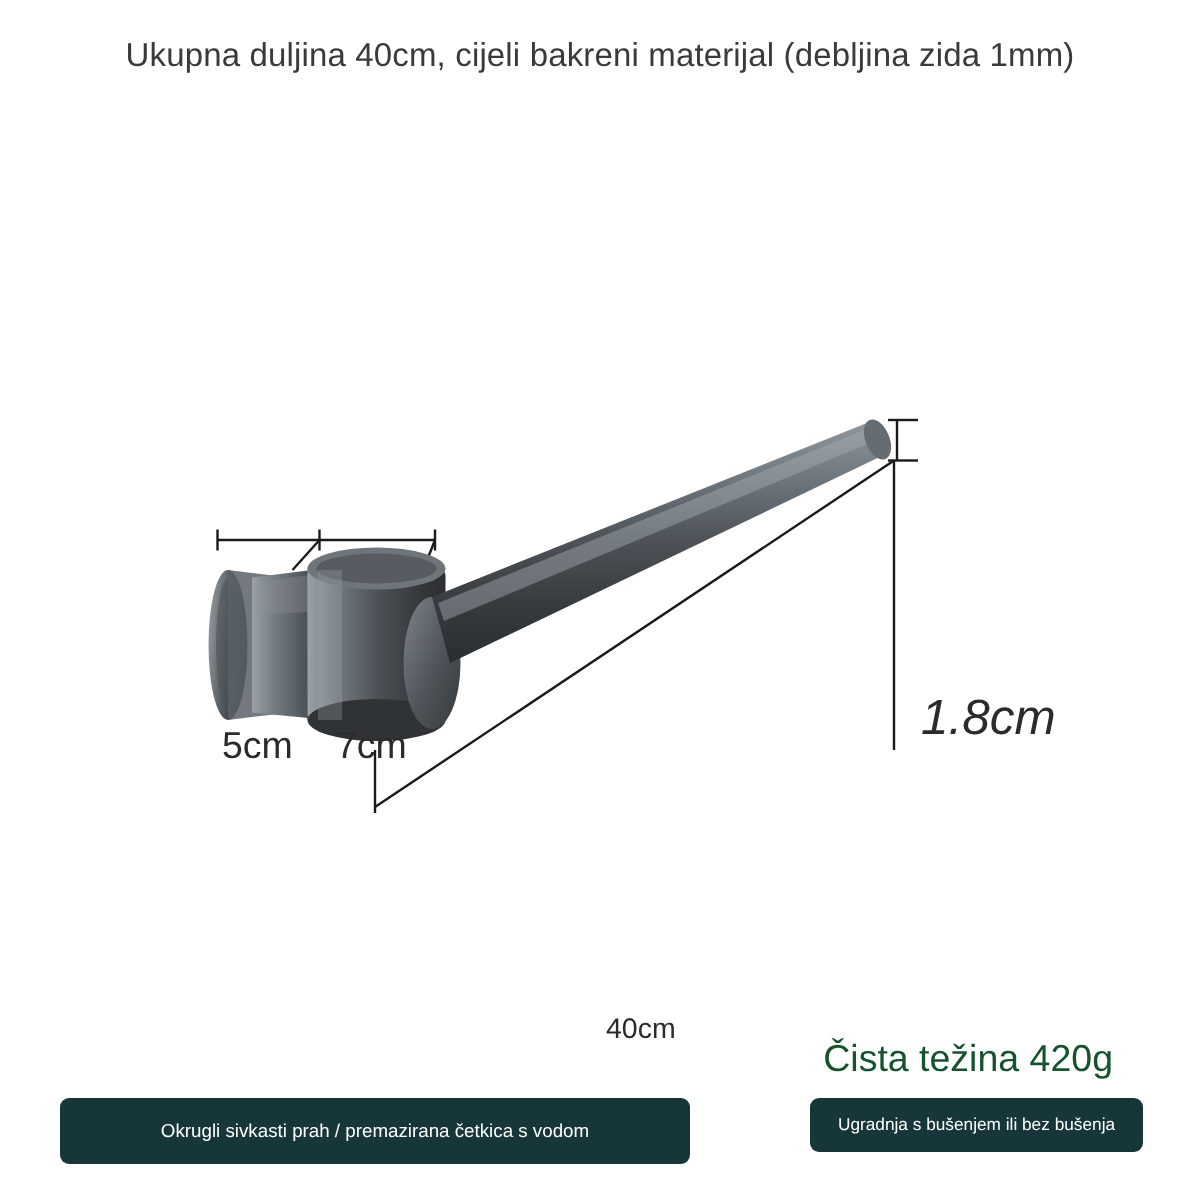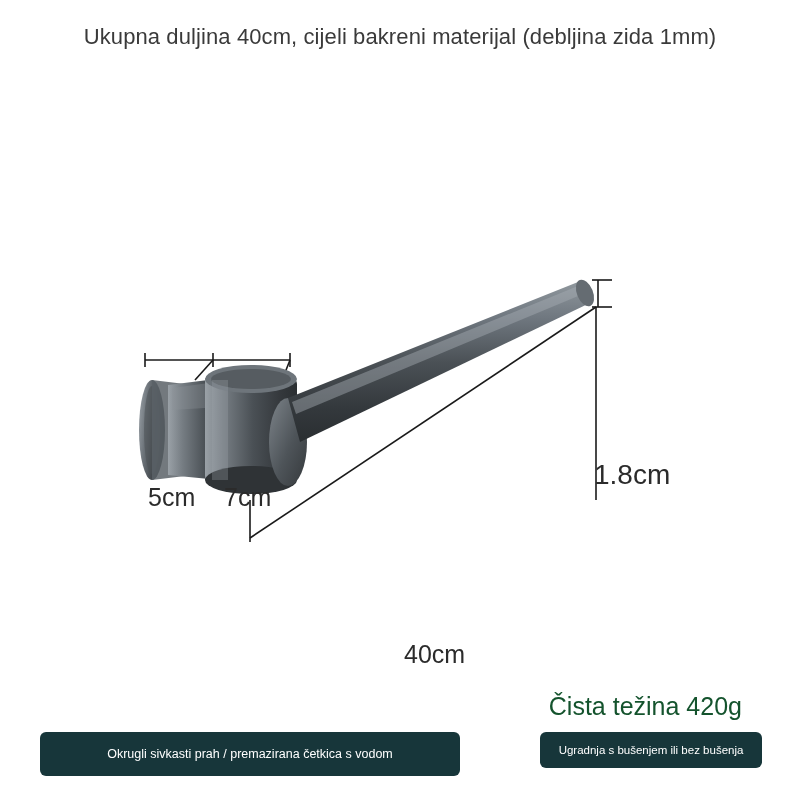--- a/index.html
+++ b/index.html
@@ -54,22 +54,22 @@
 
   
   .dim-label {
     position: absolute;
     color: #2b2b2b;
     font-size: 25px;
     white-space: nowrap;
   }
   .dim-5cm  { left: 148px; top: 303px; }
   .dim-7cm  { left: 224px; top: 303px; }
-  .dim-18cm { left: 594px; top: 279px; font-size: 28px; }
-  .dim-40cm { left: 404px; top: 460px; font-size: 25px; }
+  .dim-18cm { left: 614px; top: 279px; font-size: 33px; font-style: italic; }
+  .dim-40cm { left: 404px; top: 496px; font-size: 19px; }
 
   
   .weight-text {
     position: absolute;
     right: 58px;
     top: 692px;
     font-size: 25px;
     color: #14532d;
     white-space: nowrap;
   }

